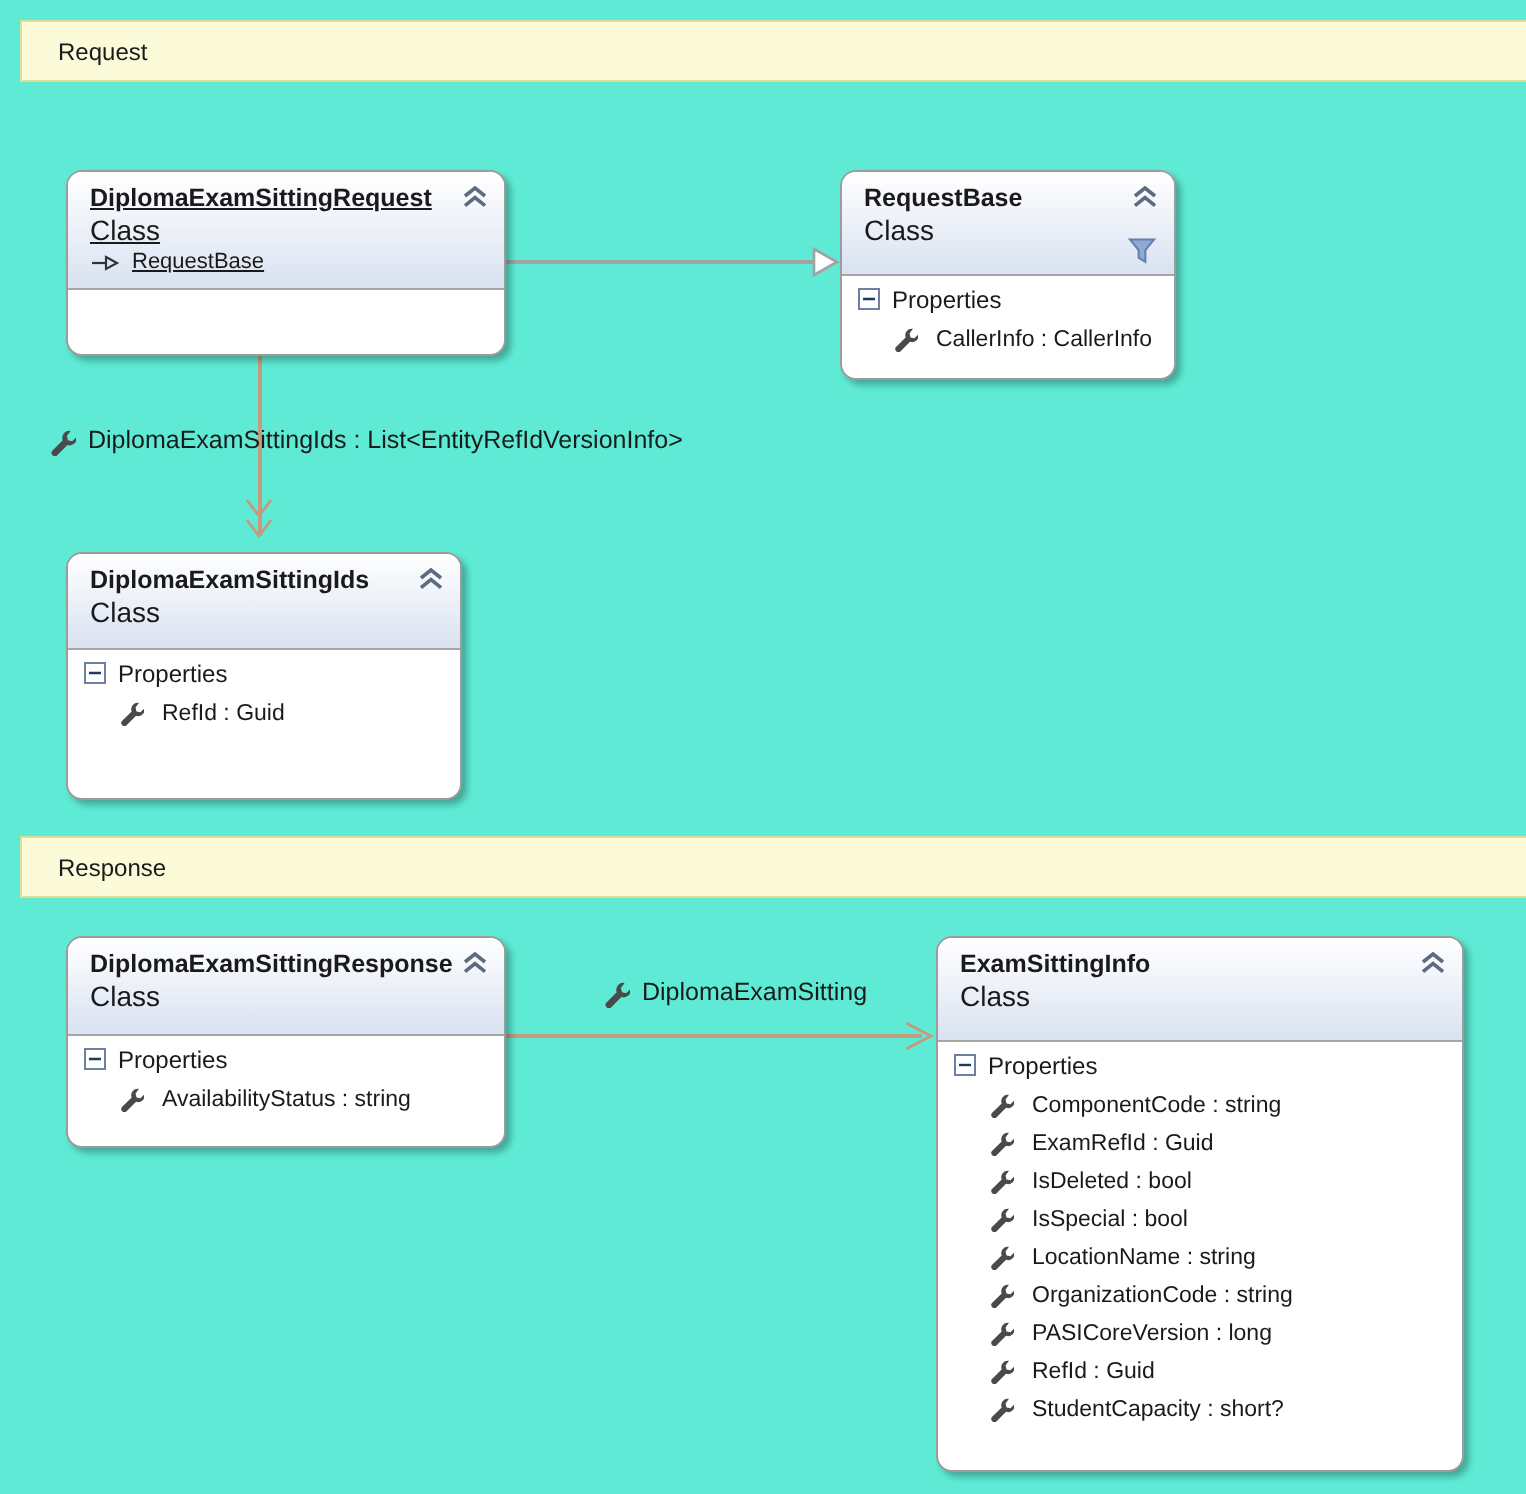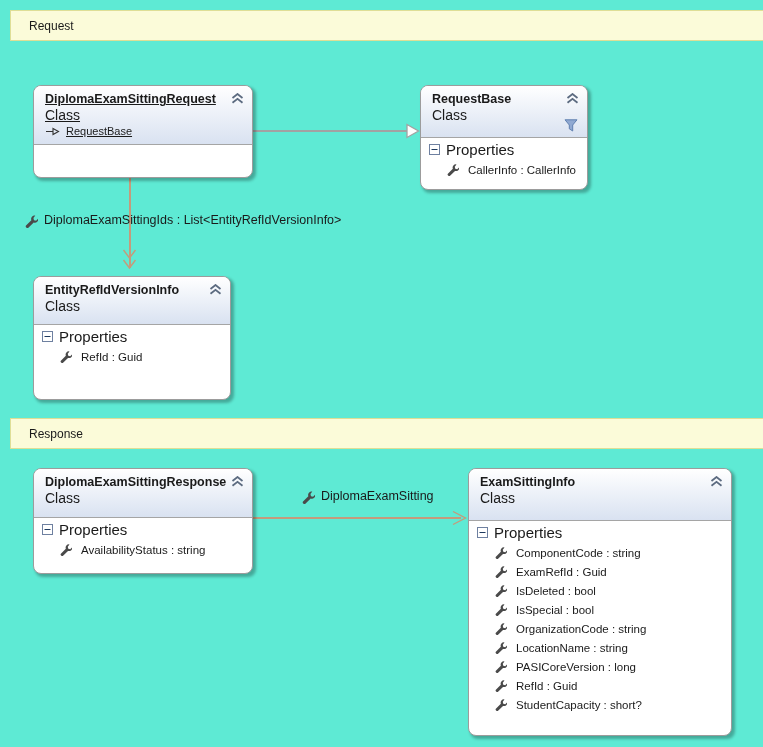--- a/index.html
+++ b/index.html
@@ -36,21 +36,21 @@
     padding:6px 10px 0 11px;box-sizing:border-box;
   }
   .box-title{font-size:12.5px;font-weight:bold;line-height:15px;white-space:nowrap;}
   .box-kind{font-size:14px;line-height:14px;margin-top:1px;}
   .base-row{display:flex;align-items:center;gap:6px;font-size:11px;margin-top:3px;white-space:nowrap;}
   .collapse{position:absolute;top:7px;right:8px;width:13px;height:11px;cursor:pointer;}
   .filter{position:absolute;right:9px;bottom:5px;width:14px;height:13px;cursor:pointer;}
   .compartment{position:relative;}
   .section-row{
     display:flex;align-items:center;gap:6px;height:21px;
-    padding:1px 0 0 8px;font-size:15px;
+    padding:1px 0 0 8px;font-size:12px;
   }
   .prop-row{
     display:flex;align-items:center;gap:9px;height:19px;
     padding-left:25px;font-size:11.5px;white-space:nowrap;
   }
   .wrench{width:13px;height:13px;flex:0 0 auto;}
   .line-h{position:absolute;height:1.5px;}
   .line-v{position:absolute;width:1.5px;}
   .arrowhead{position:absolute;}
   .assoc-label{
@@ -165,21 +165,21 @@
               <path d="M12.9 1.7a4 4 0 0 0-4.5 5.3L2.6 12.8a1.9 1.9 0 0 0 2.7 2.7l5.8-5.8a4 4 0 0 0 5.2-4.6l-2.5 2.5-2.4-.6-.6-2.4z" style="fill:var(--wrench)"></path>
             </svg>
         </span>
         <span>CallerInfo : CallerInfo</span>
       </div>
     </div>
   </div>
 
   <div class="classbox" style="left:33px;top:276px;width:196px;height:122px;">
     <div class="box-header" style="height:48px;">
-      <div class="box-title">EntityRefIdVersionInfo</div>
+      <div class="box-title">DiplomaExamSittingIds</div>
       <div class="box-kind">Class</div>
       <span class="collapse">
         <svg width="13" height="11" viewBox="0 0 13 11">
             <path d="M1.5 5 L6.5 1 L11.5 5" fill="none" style="stroke:var(--chevron)" stroke-width="1.8"></path>
             <path d="M1.5 9.8 L6.5 5.8 L11.5 9.8" fill="none" style="stroke:var(--chevron)" stroke-width="1.8"></path>
           </svg>
       </span>
     </div>
     <div class="compartment">
       <div class="section-row">
@@ -286,36 +286,36 @@
             </svg>
           </span>
         <span>IsSpecial : bool</span>
       </div>
       <div class="prop-row">
         <span class="wrench">
             <svg width="13" height="13" viewBox="0 0 16 16">
               <path d="M12.9 1.7a4 4 0 0 0-4.5 5.3L2.6 12.8a1.9 1.9 0 0 0 2.7 2.7l5.8-5.8a4 4 0 0 0 5.2-4.6l-2.5 2.5-2.4-.6-.6-2.4z" style="fill:var(--wrench)"></path>
             </svg>
           </span>
+        <span>LocationName : string</span>
+      </div>
+      <div class="prop-row">
+        <span class="wrench">
+            <svg width="13" height="13" viewBox="0 0 16 16">
+              <path d="M12.9 1.7a4 4 0 0 0-4.5 5.3L2.6 12.8a1.9 1.9 0 0 0 2.7 2.7l5.8-5.8a4 4 0 0 0 5.2-4.6l-2.5 2.5-2.4-.6-.6-2.4z" style="fill:var(--wrench)"></path>
+            </svg>
+          </span>
         <span>OrganizationCode : string</span>
       </div>
       <div class="prop-row">
         <span class="wrench">
             <svg width="13" height="13" viewBox="0 0 16 16">
               <path d="M12.9 1.7a4 4 0 0 0-4.5 5.3L2.6 12.8a1.9 1.9 0 0 0 2.7 2.7l5.8-5.8a4 4 0 0 0 5.2-4.6l-2.5 2.5-2.4-.6-.6-2.4z" style="fill:var(--wrench)"></path>
             </svg>
           </span>
-        <span>LocationName : string</span>
-      </div>
-      <div class="prop-row">
-        <span class="wrench">
-            <svg width="13" height="13" viewBox="0 0 16 16">
-              <path d="M12.9 1.7a4 4 0 0 0-4.5 5.3L2.6 12.8a1.9 1.9 0 0 0 2.7 2.7l5.8-5.8a4 4 0 0 0 5.2-4.6l-2.5 2.5-2.4-.6-.6-2.4z" style="fill:var(--wrench)"></path>
-            </svg>
-          </span>
         <span>PASICoreVersion : long</span>
       </div>
       <div class="prop-row">
         <span class="wrench">
             <svg width="13" height="13" viewBox="0 0 16 16">
               <path d="M12.9 1.7a4 4 0 0 0-4.5 5.3L2.6 12.8a1.9 1.9 0 0 0 2.7 2.7l5.8-5.8a4 4 0 0 0 5.2-4.6l-2.5 2.5-2.4-.6-.6-2.4z" style="fill:var(--wrench)"></path>
             </svg>
           </span>
         <span>RefId : Guid</span>
       </div>

